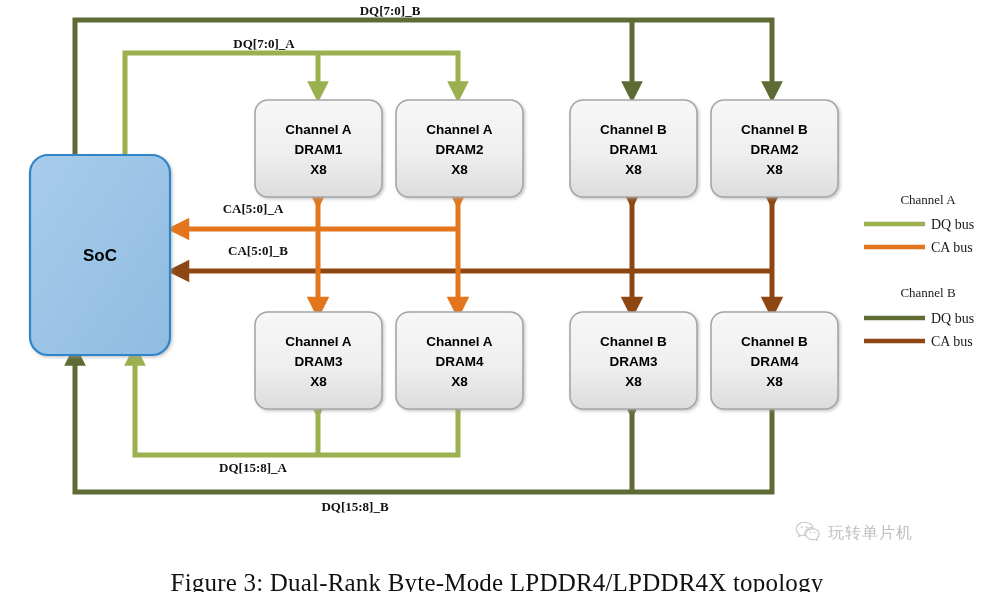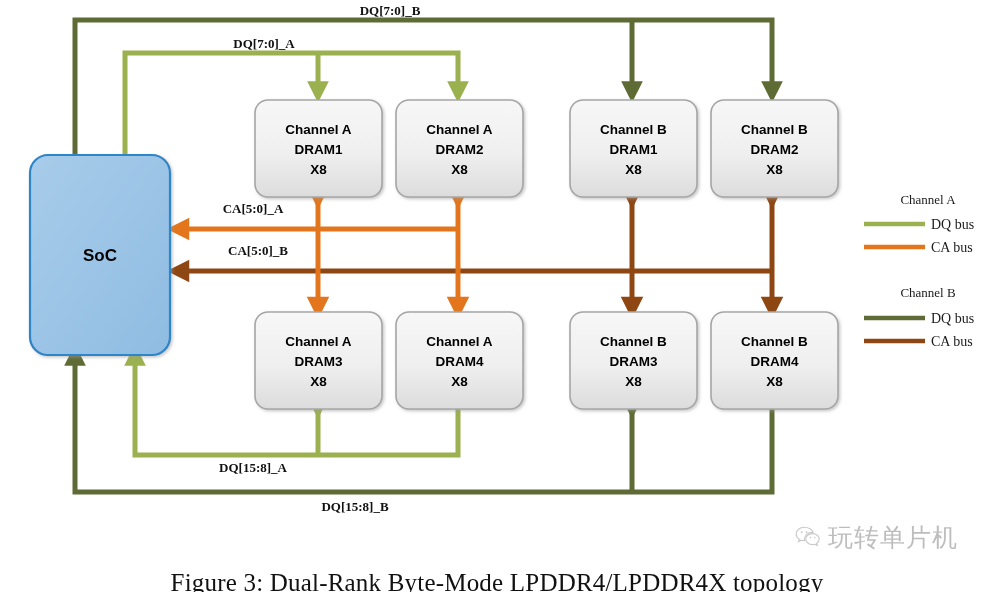--- a/index.html
+++ b/index.html
@@ -12,21 +12,21 @@
   .legendTitle{font-family:"Liberation Serif", serif;font-size:13px;fill:#1a1a1a;}
   .legendItem{font-family:"Liberation Serif", serif;font-size:14px;fill:#1a1a1a;}
   .dramText{font-family:"Liberation Sans", sans-serif;font-weight:bold;font-size:13.5px;fill:#000;}
   .socText{font-family:"Liberation Sans", sans-serif;font-weight:bold;font-size:17px;fill:#000;}
 
   .caption{position:absolute;left:0;top:552px;width:994px;text-align:center;
            font-family:"Liberation Serif", serif;font-size:25px;color:#111;
            letter-spacing:0.2px;margin-top:17px;}
   .watermark{position:absolute;left:795px;top:521px;display:flex;align-items:center;
              gap:7px;color:#b9b9b9;}
-  .watermark .wm-text{font-family:Liberation Mono, monospace;font-size:25px;color:#bdbdbd;
+  .watermark .wm-text{font-family:Liberation Mono, monospace;font-size:16px;color:#bdbdbd;
              letter-spacing:1px;}
 </style>
 </head>
 <body>
 
 <div id="root">
 
   <svg id="diagram" viewBox="0 0 994 592">
     <defs>
       <linearGradient id="dramGrad" x1="0" y1="0" x2="0" y2="1">

